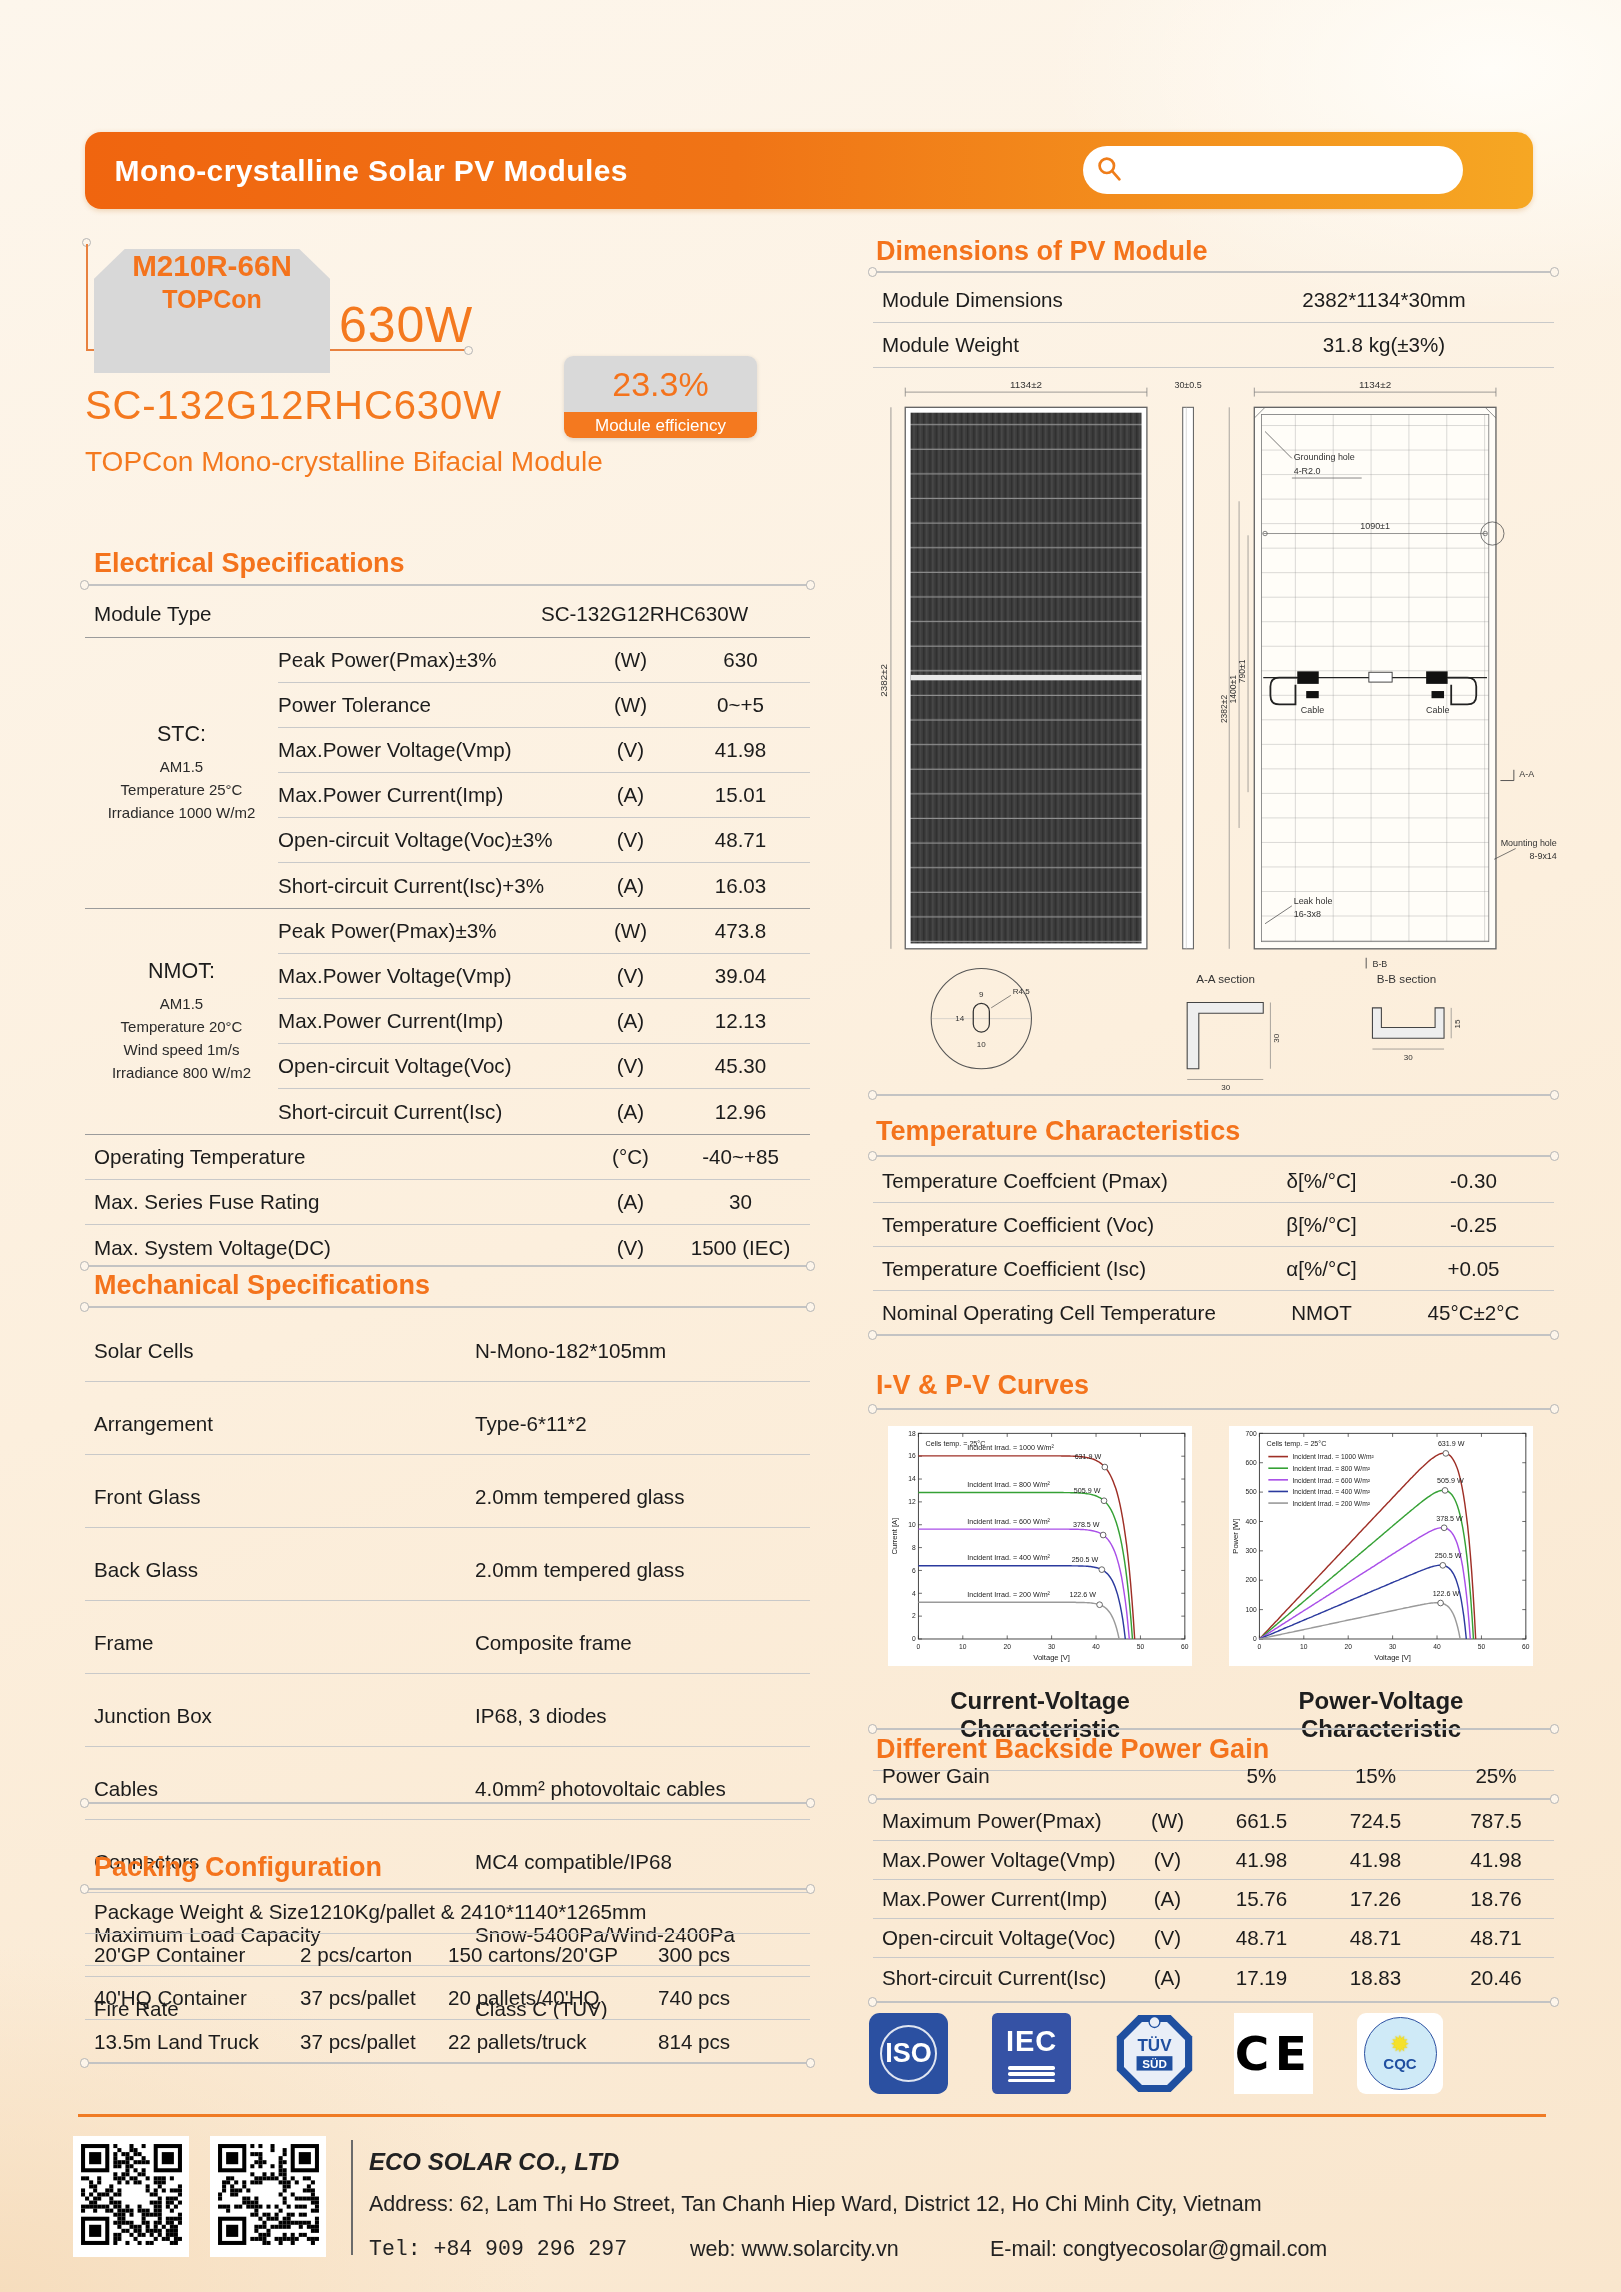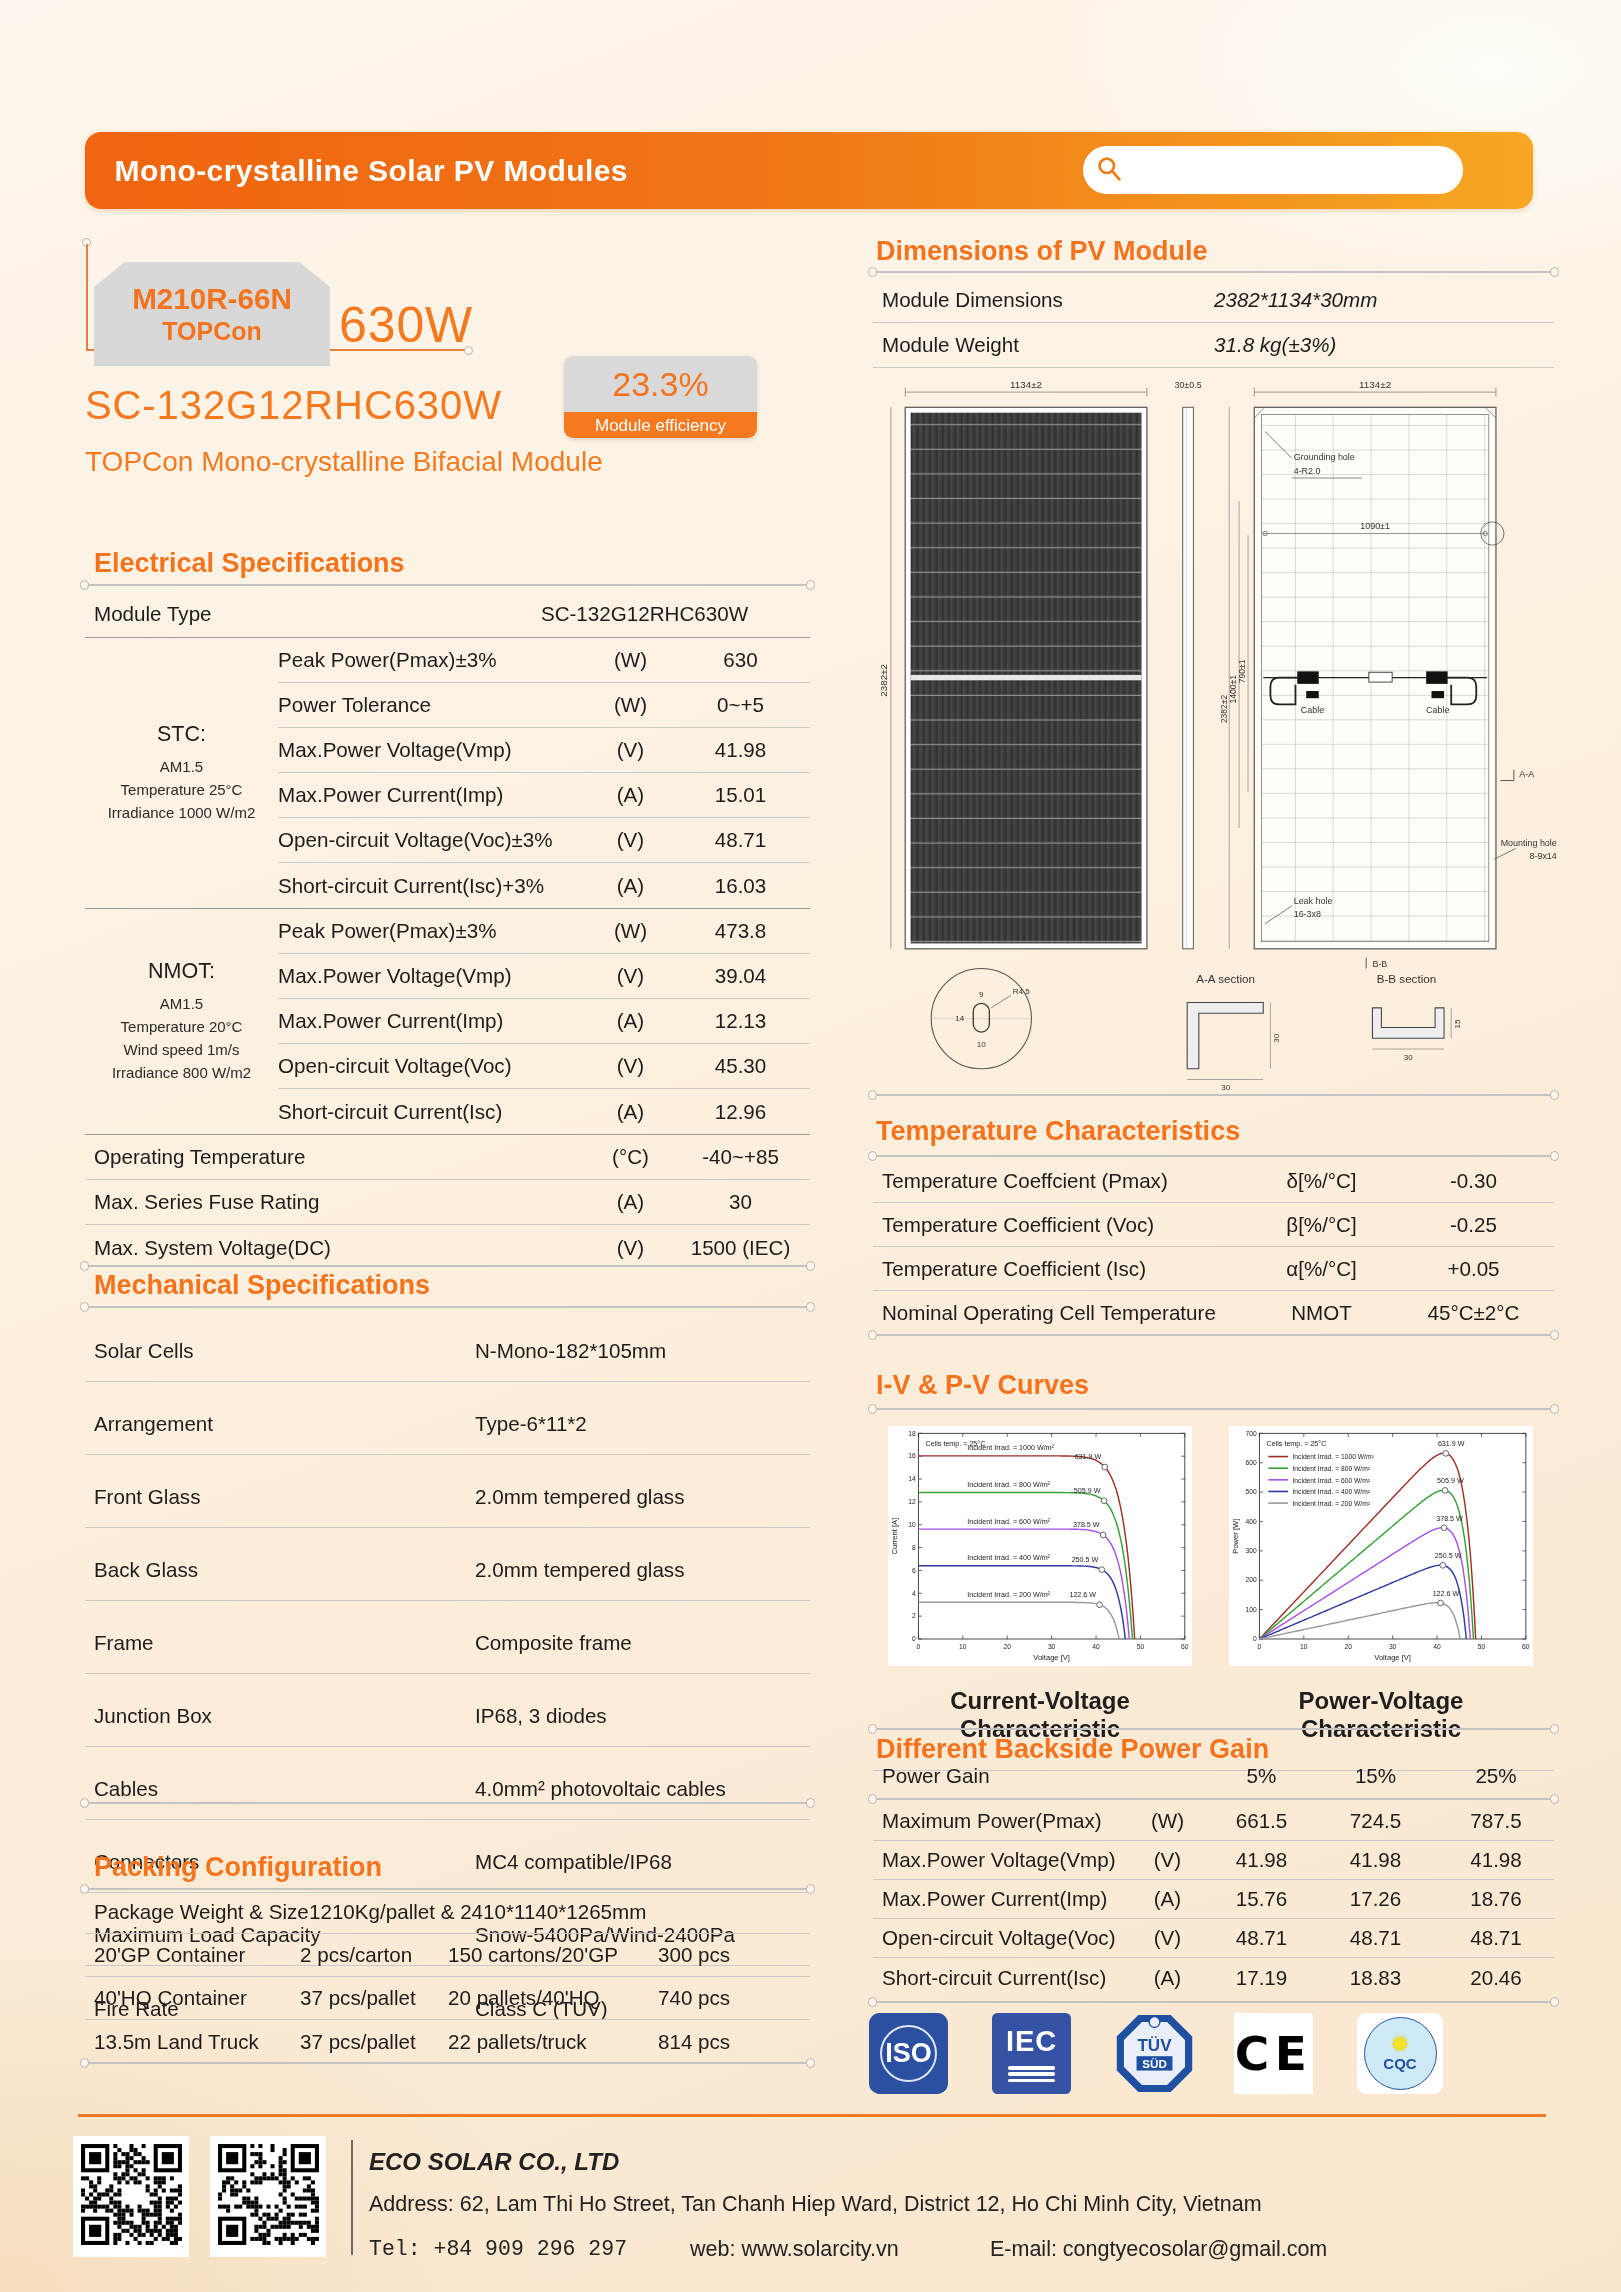--- a/index.html
+++ b/index.html
@@ -17,23 +17,23 @@
   
   .banner{left:85px;top:132px;width:1448px;height:77px;border-radius:16px;
     background:linear-gradient(90deg,#f0650f 0%,#f07416 45%,#f6a723 100%);
     display:flex;align-items:center;box-shadow:0 1.8px 5.4px rgba(200,120,30,.25);}
   .banner-title{color:#fff;font-size:30px;font-weight:bold;margin-left:29.6px;letter-spacing:0.4px;}
   .search-pill{position:absolute;left:998px;top:14.3px;width:380px;height:48px;background:#fff;border-radius:24px;
     display:flex;align-items:center;padding-left:12.5px;}
   
   .ring{position:absolute;width:9px;height:9px;border:1.8px solid #b5b5b5;border-radius:50%;background:#fdf5ea;}
   .conn{position:absolute;background:#e8813f;}
-  .badge{left:94px;top:249px;width:236px;height:104px;background:#d8d8d8;
+  .badge{left:94px;top:249px;width:236px;height:124px;background:#d8d8d8;
     clip-path:polygon(13% 0%,87% 0%,100% 24%,100% 100%,0% 100%,0% 24%);
-    display:flex;flex-direction:column;align-items:center;justify-content:center;margin-top:13px;}
+    display:flex;flex-direction:column;align-items:center;justify-content:flex-start;}
   .badge .l1{color:#f4731c;font-size:29.6px;font-weight:bold;}
   .badge .l2{color:#f4731c;font-size:25px;font-weight:bold;margin-top:1.8px;}
   .power{left:339px;top:296px;font-size:50px;color:#f4791f;letter-spacing:0.9px;}
   .eff{left:564px;top:356px;width:193px;height:82px;border-radius:9px;overflow:hidden;box-shadow:0 1.8px 4.5px rgba(0,0,0,.12);}
   .eff .v{height:56px;background:#d9d9d9;display:flex;align-items:center;justify-content:center;
     color:#f4731c;font-size:34px;}
   .eff .t{height:27px;background:#f4791f;display:flex;align-items:center;justify-content:center;
     color:#fff;font-size:17px;}
   .model{left:85px;top:383px;font-size:40px;color:#f4791f;letter-spacing:0.9px;}
   .subtitle{left:85px;top:446px;font-size:28px;color:#f4791f;}
@@ -67,21 +67,21 @@
   .mtable .trow{height:61px;margin-top:12px;}
   .m-label{width:390px;padding-left:9px;}
   .m-val{flex:1;}
   .ptable{left:85px;top:1891px;width:725px;}
   .ptable .trow{height:43px;}
   .p1{width:215px;padding-left:9px;} .p2{width:148px;} .p3{width:210px;} .p4{flex:1;}
   
   .dtable{left:873px;top:278px;width:681px;}
   .dtable .trow{height:45px;}
   .d-label{flex:1;padding-left:9px;}
-  .d-val{width:340px;text-align:left;font-style:italic;}
+  .d-val{width:340px;text-align:center;}
   .ttable{left:873px;top:1159px;width:681px;}
   .ttable .trow{height:44px;}
   .t-label{flex:1;padding-left:9px;}
   .t-sym{width:143px;text-align:center;}
   .t-val{width:161px;text-align:center;}
   .btable{left:873px;top:1754px;width:681px;}
   .btable .trow{height:39px;}
   .b-param{flex:1;padding-left:9px;}
   .b-unit{width:85px;text-align:center;}
   .b-v1{width:103px;text-align:center;}

